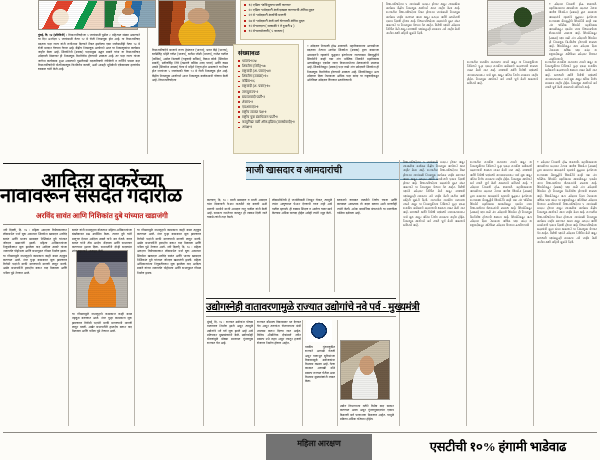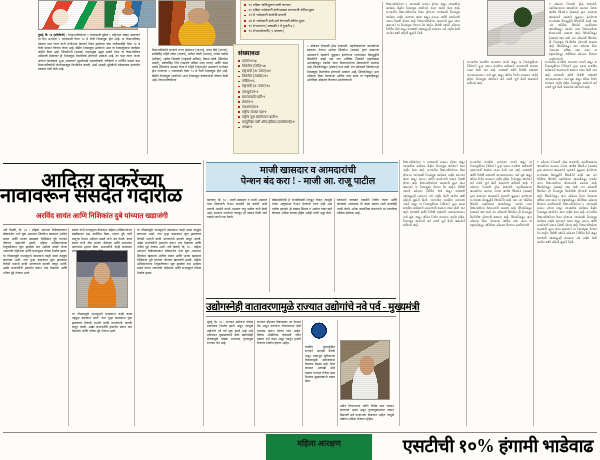--- a/index.html
+++ b/index.html
@@ -36,27 +36,27 @@
     color:#c0201b;font-size:7.2px;font-weight:bold;text-align:center;
     line-height:9px;white-space:nowrap;
   }
   .rule-thick{border-top:1.4px solid #1a1a1a;}
   .rule-thin{border-top:0.5px solid #8d8a84;}
   .rule-mid{border-top:0.8px solid #2a2a2a;}
 
   
   .banner-blue{
     background:#cfe6f2;border-top:0.8px solid #5d8fa8;border-bottom:0.8px solid #5d8fa8;
-    text-align:center;padding:2px 0 3px 12px;
+    padding:2px 0 3px 0;margin-left:40px;
   }
   .banner-blue .l1{font-size:9.5px;font-weight:bold;line-height:11px;white-space:nowrap;}
   .banner-blue .l2{font-size:9.5px;font-weight:bold;line-height:11.5px;white-space:nowrap;}
 
   .banner-cream{
-    background:#15803d;text-align:center;
+    background:#737373;text-align:center;
   }
   .banner-cream .t{font-size:8px;font-weight:bold;line-height:10px;}
 
   
   .statsbox{
     background:#f6f1dc;border:0.6px solid #ccc3a4;
     box-sizing:border-box;padding:3px 3px 4px 4px;
   }
   .statsbox h4{
     margin:0 0 2px 0;font-size:6.4px;font-weight:bold;color:#111;letter-spacing:-0.1px;
@@ -249,21 +249,20 @@
       <span>नवी दिल्ली, दि. १४ : महिला आरक्षण विधेयकावरून लोकसभेत चर्चा सुरू असताना शिवसेना खासदार अरविंद सावंत आणि भाजप खासदार निशिकांत दुबे यांच्यात जोरदार खडाजंगी झाली. महिला अधिकाऱ्यांच्या नियुक्तीवरून सुरू झालेला वाद आदित्य ठाकरे यांच्या नावापर्यंत पोहोचला आणि सभागृहात गोंधळ निर्माण झाला.</span>
     </div>
   </div>
 
   <div class="vrule" style="left:68px;top:228px;height:198px;"></div>
   <div class="vrule" style="left:134px;top:228px;height:198px;"></div>
   <div class="vrule" style="left:203px;top:160px;height:266px;"></div>
 
   <div class="banner-blue" style="position:absolute;left:206px;top:162px;width:192px;box-sizing:border-box;">
     <div class="l1">माजी खासदार व आमदारांची</div>
-    <div class="l2">पेन्शन बंद करा ! - माजी आ. राजू पाटील</div>
   </div>
 
   <div class="col" style="position:absolute;left:207px;top:198px;width:60px;height:96px;">
     <div class="body-copy">कल्याण, दि. १४ : माजी खासदार व माजी आमदार यांना मिळणारी पेन्शन तातडीने बंद करावी अशी मागणी मनसेचे माजी आमदार राजू पाटील यांनी केली आहे. सामान्य जनतेच्या करातून ही रक्कम दिली जाते याकडे त्यांनी लक्ष वेधले.</div>
   </div>
   <div class="col" style="position:absolute;left:272px;top:198px;width:60px;height:96px;">
     <div class="body-copy">लोकप्रतिनिधी हे जनसेवेसाठी निवडून येतात, त्यामुळे त्यांना आयुष्यभर पेन्शन देण्याची गरज नाही असे पाटील म्हणाले. ही रक्कम शिक्षण व आरोग्य यावर खर्च केल्यास अधिक फायदा होईल असेही त्यांनी नमूद केले.</div>
   </div>
   <div class="col" style="position:absolute;left:337px;top:198px;width:60px;height:96px;">
     <div class="body-copy">सरकारने याबाबत तातडीने निर्णय घ्यावा आणि कायद्यात आवश्यक तो बदल करावा अशी मागणीही त्यांनी केली. अनेक सामाजिक संघटनांनी या मागणीला पाठिंबा दर्शवला आहे.</div>
@@ -318,15 +317,15 @@
   <div class="vrule" style="left:302px;top:320px;height:106px;"></div>
   <div class="vrule" style="left:337px;top:320px;height:106px;"></div>
 
   <div class="rule-thin" style="position:absolute;left:3px;top:432px;width:594px;"></div>
 
 
   <div class="banner-cream" style="position:absolute;left:266px;top:434px;width:106px;height:26px;padding-top:5px;box-sizing:border-box;">
     <div class="t">महिला आरक्षण</div>
   </div>
 
-  <div class="hl" style="position:absolute;left:400px;top:438px;width:196px;font-size:18px;line-height:17px;">एसटीची १०% हंगामी भाडेवाढ</div>
+  <div class="hl" style="position:absolute;left:400px;top:438px;width:196px;font-size:13px;line-height:17px;">एसटीची १०% हंगामी भाडेवाढ</div>
 
 </div>
 
 </body></html>

